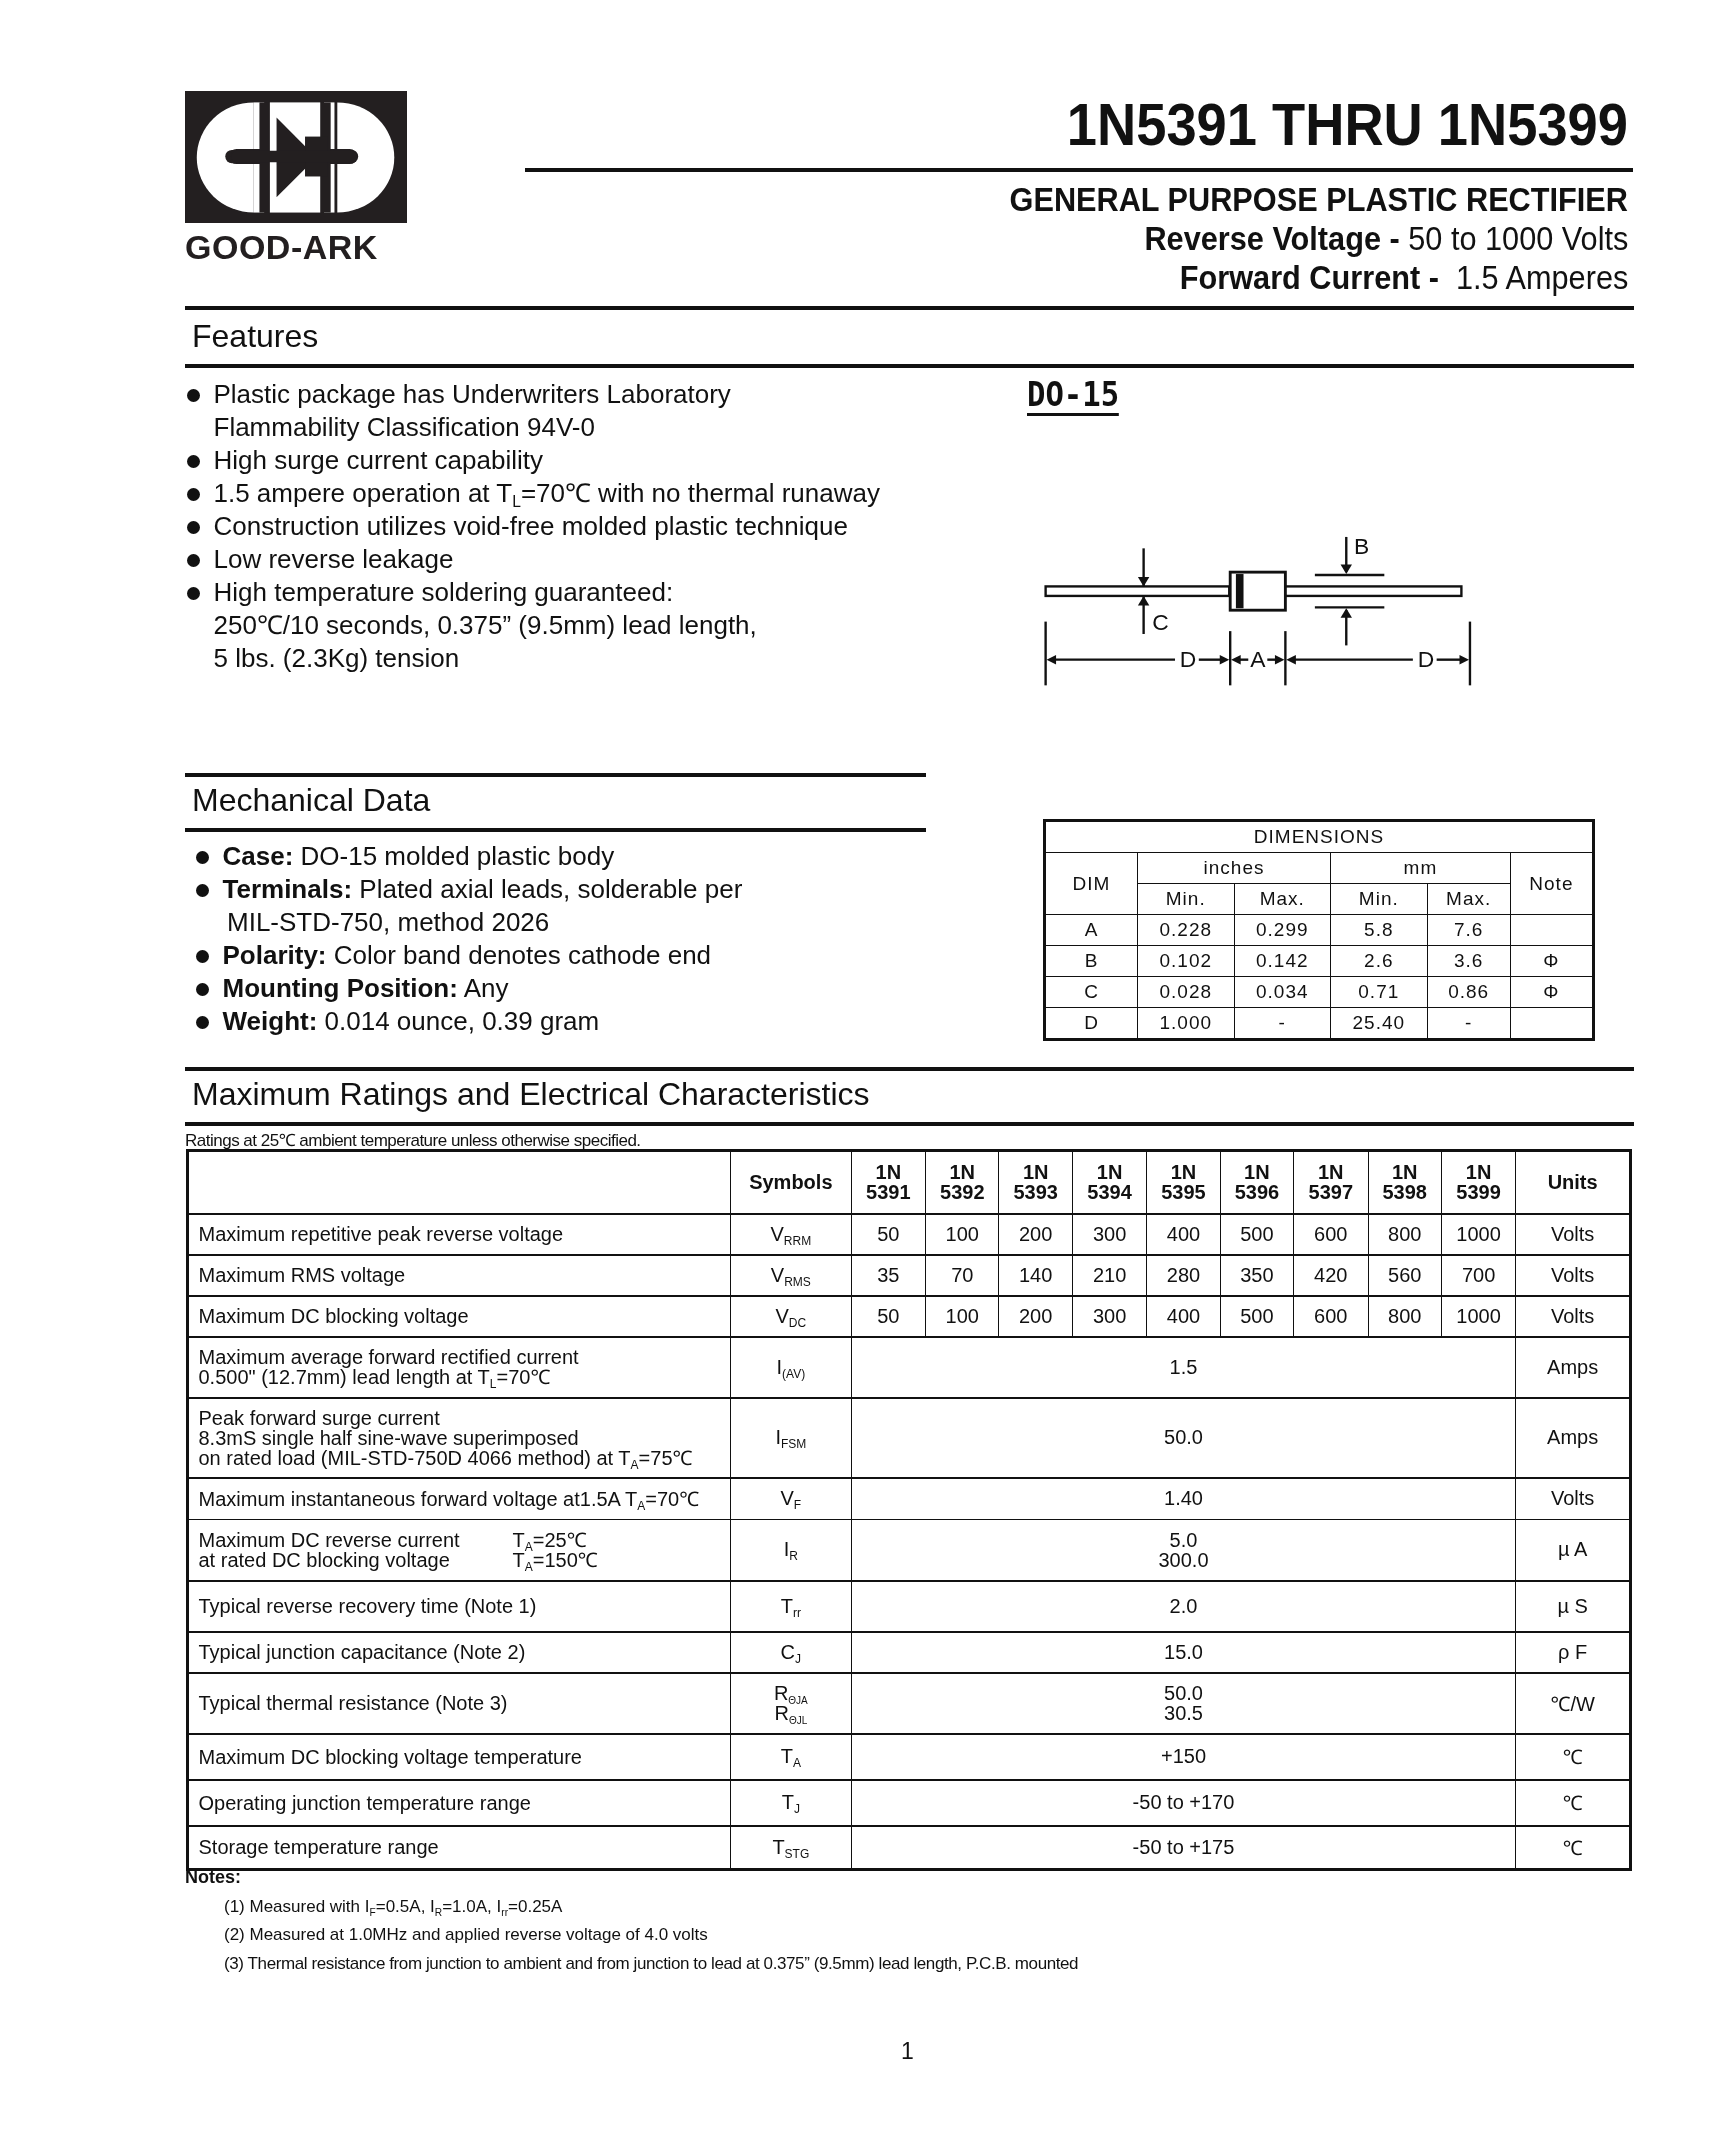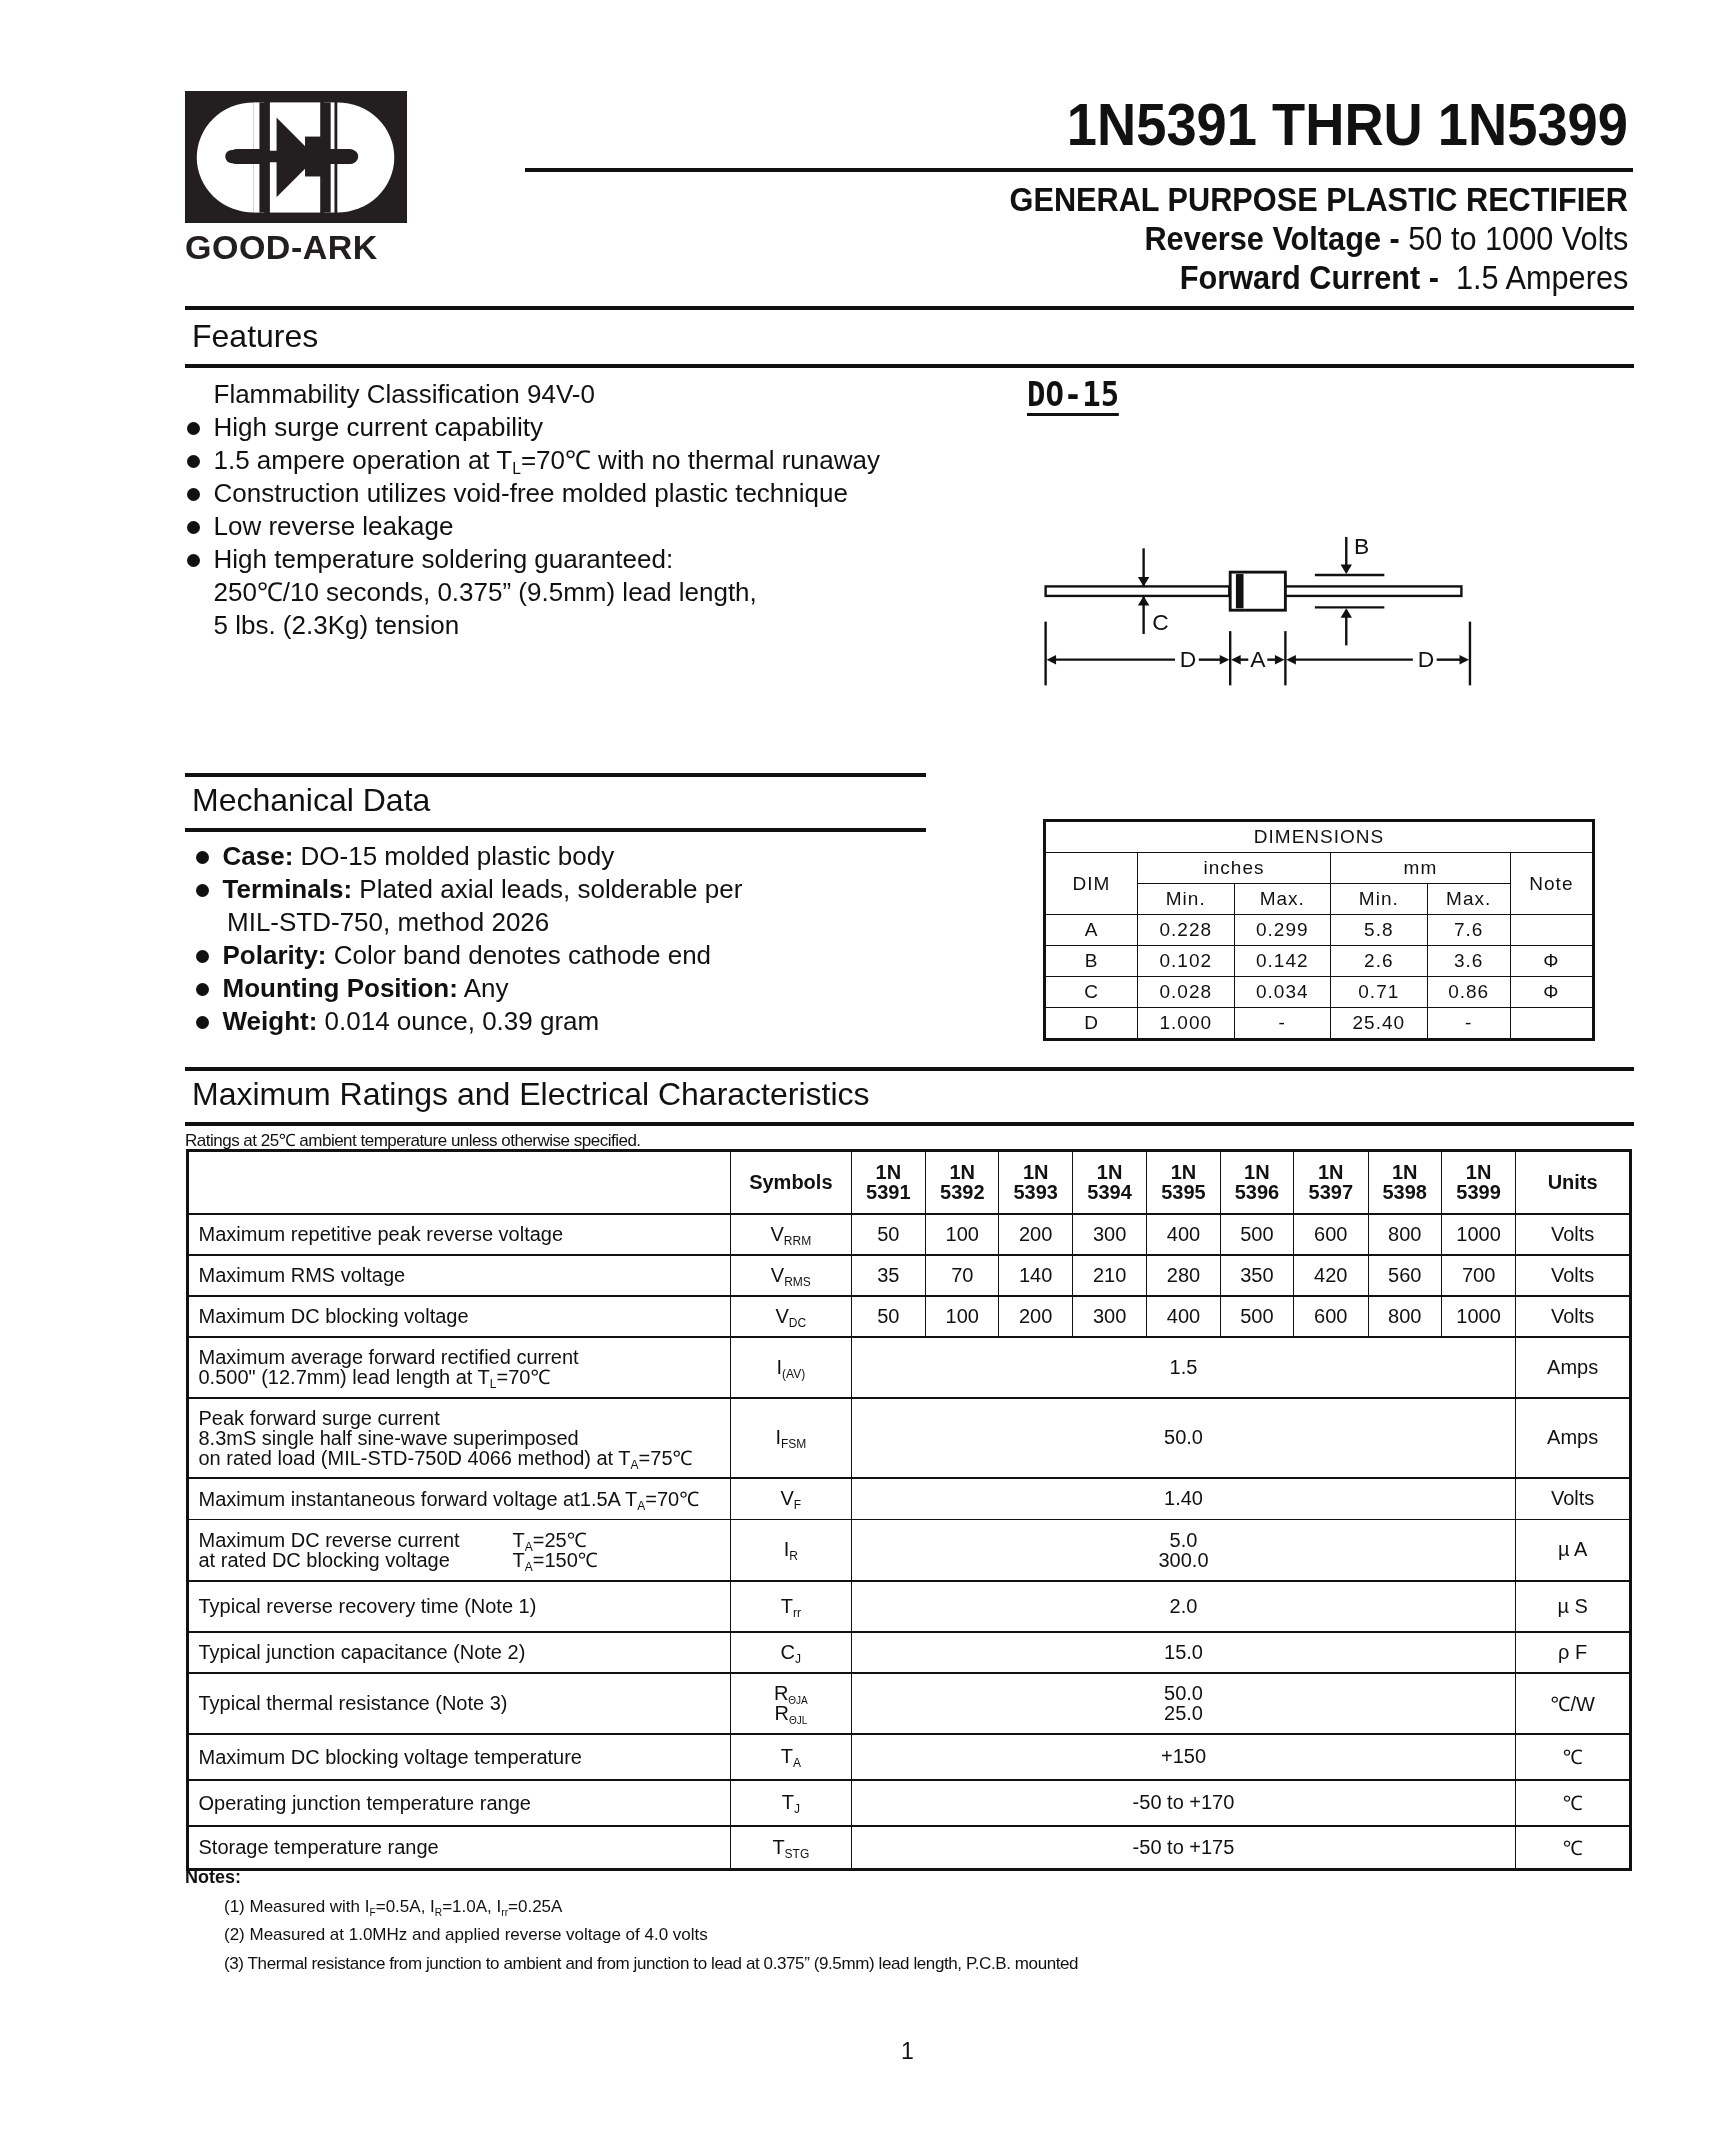--- a/index.html
+++ b/index.html
@@ -66,20 +66,21 @@
 <div class="abs sub3">
   <span class="b">Forward Current -</span>&nbsp;
   <span>1.5 Amperes</span>
 </div>
 
 <div class="rule" style="left:185px; top:306px; width:1449px; height:3.8px;"></div>
 <div class="abs section-title" style="left:192px; top:318px;">Features</div>
 <div class="rule" style="left:185px; top:364px; width:1449px; height:3.8px;"></div>
 
 <div class="abs bullets" style="left:185px; top:378px; width:780px;">
+  <div class="li"><span class="dot"></span><span>Plastic package has Underwriters Laboratory</span></div>
   <div class="cont">Flammability Classification 94V-0</div>
   <div class="li"><span class="dot"></span><span>High surge current capability</span></div>
   <div class="li"><span class="dot"></span><span>1.5 ampere operation at T</span><sub>L</sub><span>=70℃ with no thermal runaway</span></div>
   <div class="li"><span class="dot"></span><span>Construction utilizes void-free molded plastic technique</span></div>
   <div class="li"><span class="dot"></span><span>Low reverse leakage</span></div>
   <div class="li"><span class="dot"></span><span>High temperature soldering guaranteed:</span></div>
   <div class="cont">250℃/10 seconds, 0.375” (9.5mm) lead length,</div>
   <div class="cont">5 lbs. (2.3Kg) tension</div>
 </div>
 
@@ -308,21 +309,21 @@
   </tr>
   <tr class="thick" style="height:41px;">
     <td class="param">Typical junction capacitance (Note 2)</td>
     <td><span>C</span><sub>J</sub></td>
     <td colspan="9">15.0</td>
     <td>ρ F</td>
   </tr>
   <tr class="thick" style="height:61px;">
     <td class="param">Typical thermal resistance (Note 3)</td>
     <td style="line-height:20px;"><span>R</span><sub style="font-size:50%;">ΘJA</sub><br><span>R</span><sub style="font-size:50%;">ΘJL</sub></td>
-    <td colspan="9" style="line-height:20px;"><span>50.0</span><br><span>25.0</span></td>
+    <td colspan="9" style="line-height:20px;"><span>50.0</span><br><span>30.5</span></td>
     <td>℃/W</td>
   </tr>
   <tr class="thick" style="height:46px;">
     <td class="param">Maximum DC blocking voltage temperature</td>
     <td><span>T</span><sub>A</sub></td>
     <td colspan="9">+150</td>
     <td>℃</td>
   </tr>
   <tr class="thick" style="height:46px;">
     <td class="param">Operating junction temperature range</td>

